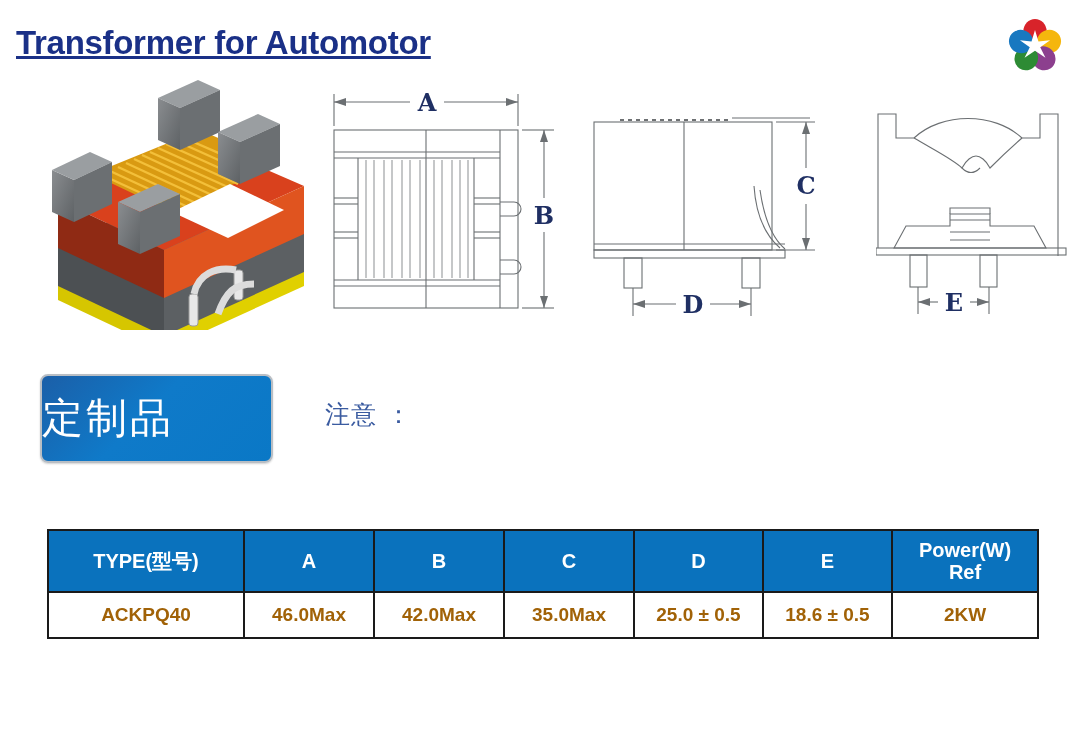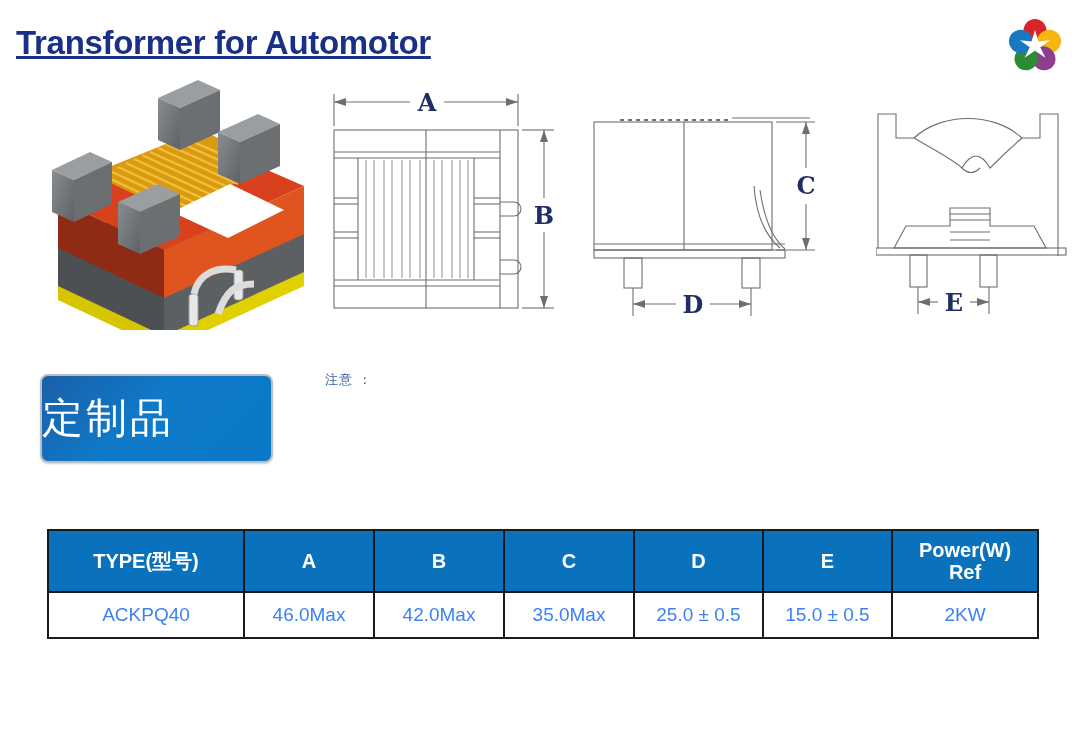--- a/index.html
+++ b/index.html
@@ -77,24 +77,25 @@
 
   .notice {
     position: absolute;
     left: 325px;
     top: 370px;
     width: 735px;
     color: #3a5ba0;
     font-family: "DejaVu Sans", sans-serif;
   }
   .notice-head {
-    font-size: 13px;
+    font-size: 25px;
     line-height: 1.5;
     letter-spacing: 1px;
     margin-bottom: 9px;
+    margin-top: 26px;
   }
   .notice-body {
     font-size: 20px;
     line-height: 1.42;
     letter-spacing: 0px;
   }
   .notice-body .obc { font-weight: bold; font-family: "Liberation Sans", sans-serif; }
   .notice-period { color: #d23b2a; }
 
   
@@ -116,23 +117,23 @@
   .spec-table thead th {
     background: #0a72bd;
     color: #ffffff;
     font-size: 20px;
     font-weight: bold;
     height: 62px;
     line-height: 1.12;
   }
   .spec-table tbody td {
     background: #ffffff;
-    color: #3b82f6;
+    color: #a16207;
     font-size: 19px;
-    font-weight: normal;
+    font-weight: bold;
     height: 46px;
   }
 
   .col-type  { width: 196px; }
   .col-dim   { width: 130px; }
   .col-dim-w { width: 129px; }
   .col-pow   { width: 146px; }
 </style>
 </head>
 <body>
@@ -398,17 +399,17 @@
       </th>
     </tr>
   </thead>
   <tbody>
     <tr>
       <td>ACKPQ40</td>
       <td>46.0Max</td>
       <td>42.0Max</td>
       <td>35.0Max</td>
       <td>25.0 ± 0.5</td>
-      <td>15.0 ± 0.5</td>
+      <td>18.6 ± 0.5</td>
       <td>2KW</td>
     </tr>
   </tbody>
 </table>
 
 </body></html>

